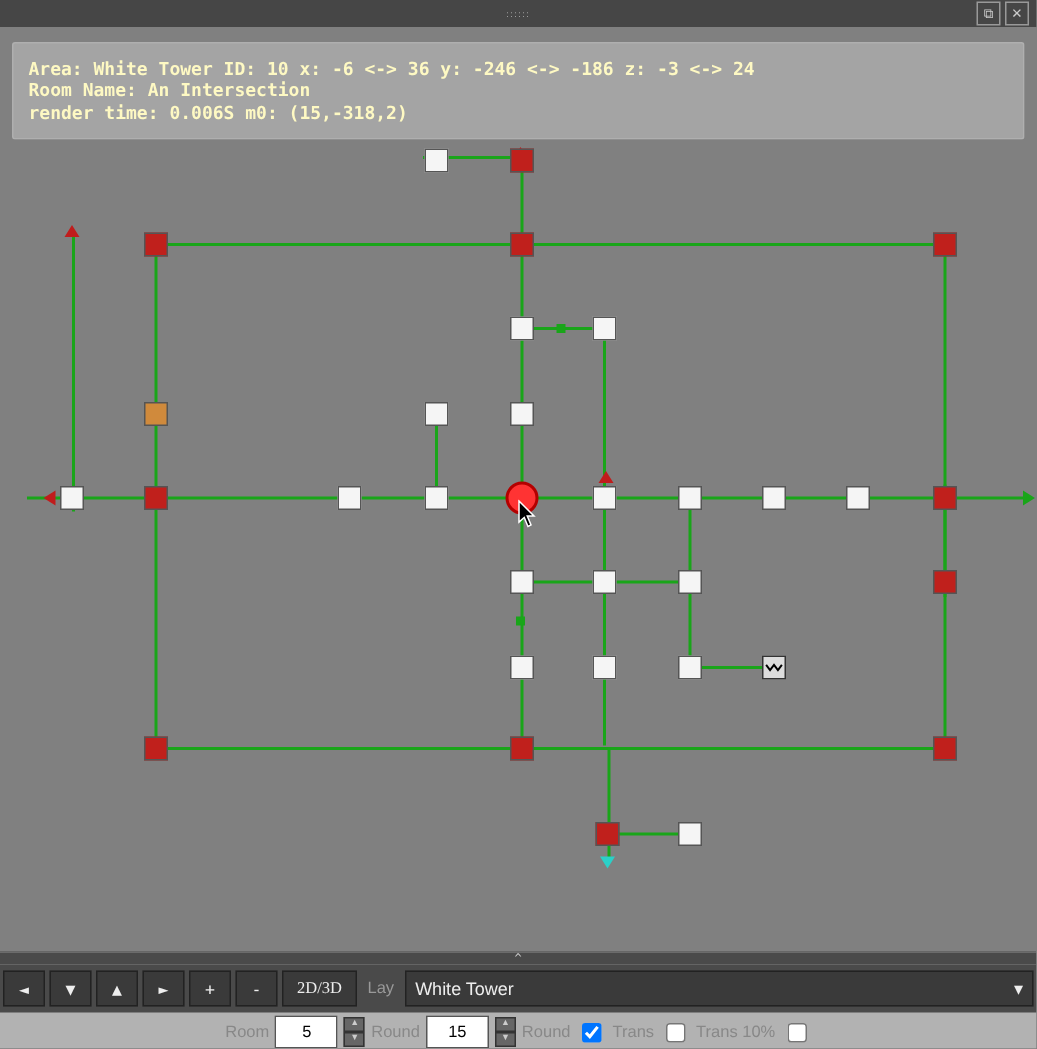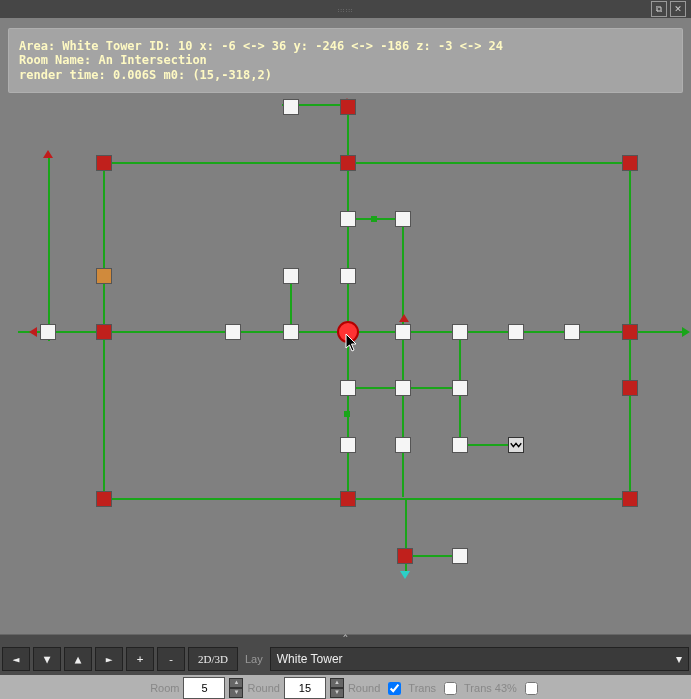--- a/index.html
+++ b/index.html
@@ -351,16 +351,16 @@
     <label>Round</label>
     <input type="text" value="15" style="">
     <div class="spinbtns">
         <div>▲</div>
         <div>▼</div>
       </div>
     <label>Round</label>
     <input type="checkbox" checked="" style="">
     <label>Trans</label>
     <input type="checkbox" style="">
-    <label>Trans 43%</label>
+    <label>Trans 10%</label>
     <input type="checkbox" style="">
   </div>
 </div>
 
 </body></html>

